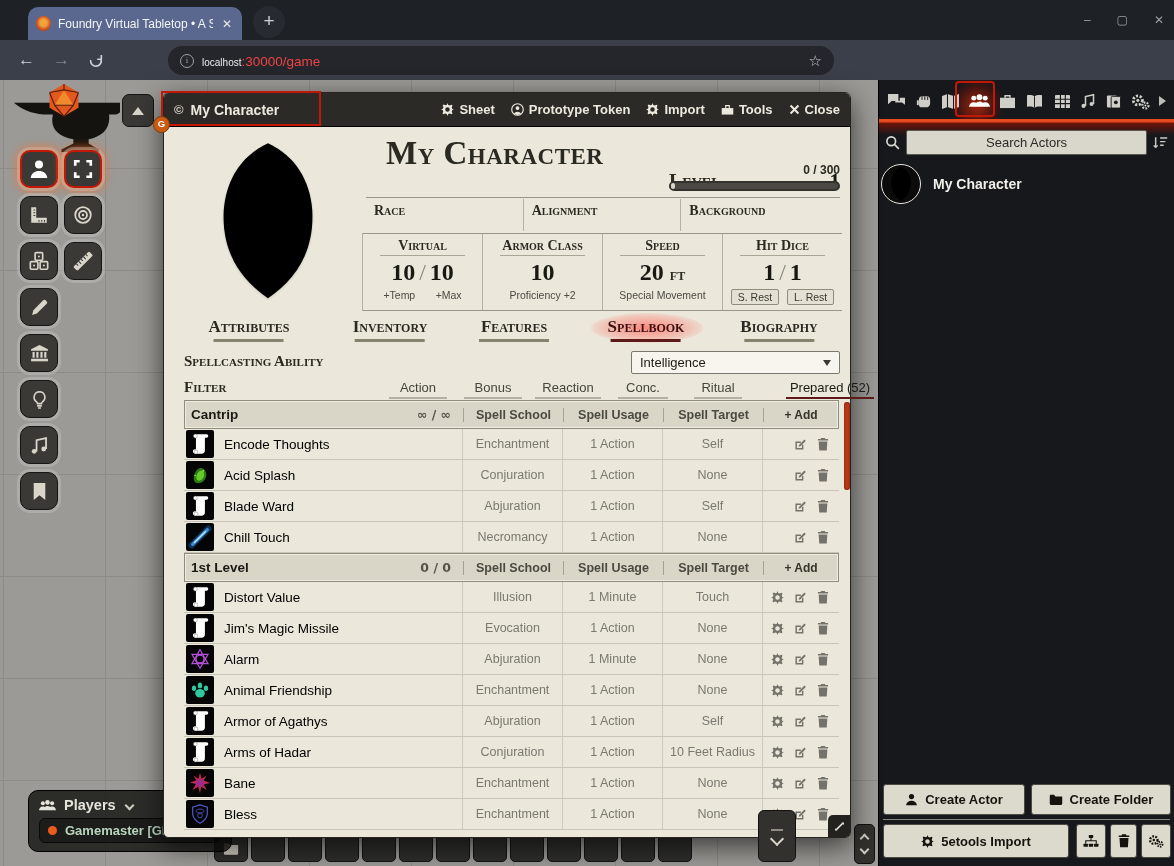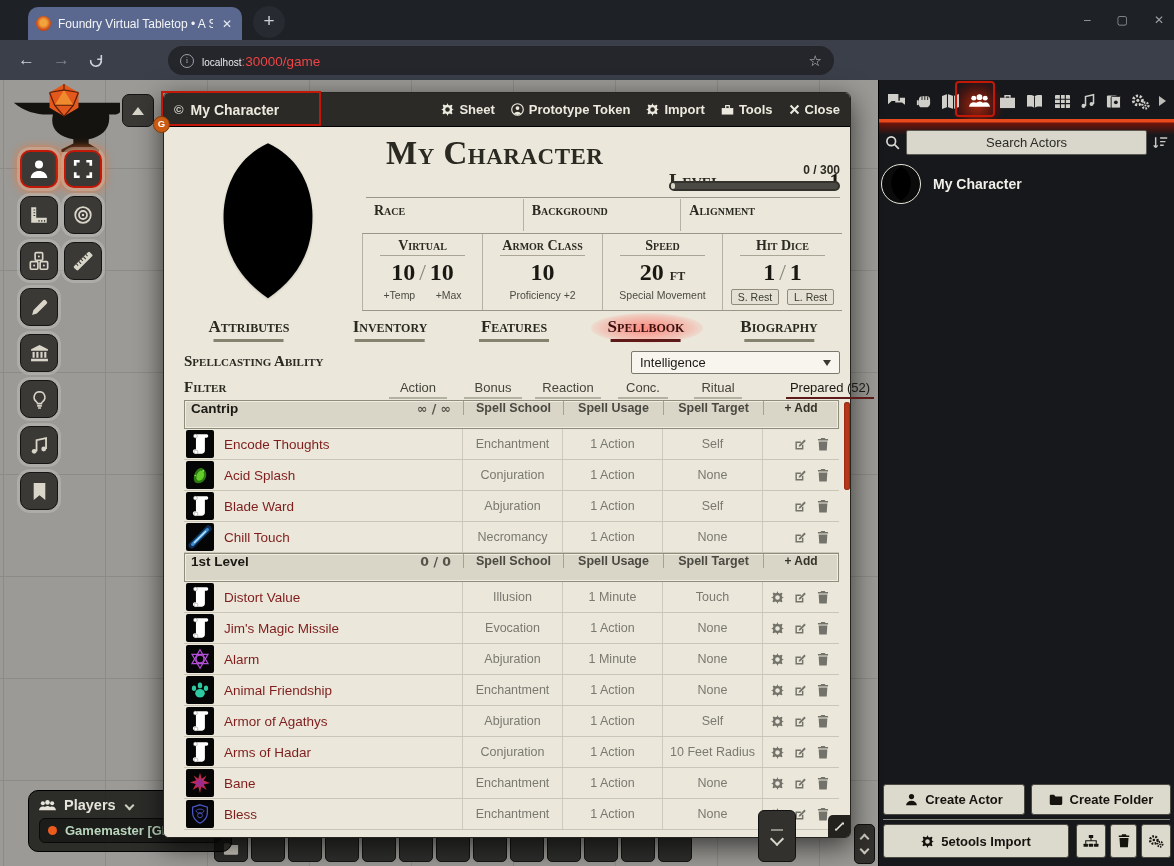--- a/index.html
+++ b/index.html
@@ -132,29 +132,29 @@
     align-items:center; padding:0 8px; }
   #ability-select .car { margin-left:auto; width:0; height:0; border-left:4.5px solid transparent;
     border-right:4.5px solid transparent; border-top:6px solid #3a392f; }
   #filter-label { position:absolute; left:20px; top:252px; font-size:15px; }
   .flt { position:absolute; top:253px; transform:translateX(-50%); font-size:13px; color:#45443c; text-align:center; }
   .flt .ul { height:2px; background:#b3b1a2; margin-top:2px; }
   .flt.active { color:#1a1914; } .flt.active .ul { background:#5d1a18; }
 
   
   #slist { position:absolute; left:20px; top:273px; width:655px; }
-  .sheader { height:29px; display:flex; align-items:flex-start; background:#d9d5c7;
+  .sheader { height:29px; display:flex; align-items:center; background:#d9d5c7;
     border:1px solid #8f8c7c; box-shadow:inset 0 0 0 1px #efece1; font-weight:bold; }
   .sheader .hname { flex:0 0 278px; display:flex; align-items:center; padding:0 6px; font-size:13.5px; color:#1a1914; }
   .sheader .slots { margin-left:auto; font-family:"DejaVu Sans",sans-serif; font-size:12.5px; color:#55534a; padding-right:6px; }
   .hcol { flex:0 0 100px; text-align:center; font-size:12.5px; color:#4b4a42; border-left:1px solid #a5a294; }
   .hadd { flex:0 0 75px; text-align:center; font-size:12px; color:#353428; border-left:1px solid #a5a294; }
   .srow { height:31px; display:flex; align-items:center; border-bottom:1px solid #c9c6b8; }
   .srow .nm { flex:0 0 278px; display:flex; align-items:center; gap:10px; padding-left:2px; }
-  .srow .nm span { font-size:13.5px; color:#7f1d1d; }
+  .srow .nm span { font-size:13.5px; color:#000000; }
   .sicon { width:28px; height:28px; background:#050505; border-radius:2px; flex:0 0 28px;
     display:flex; align-items:center; justify-content:center; }
   .scol { flex:0 0 100px; text-align:center; font-size:12.5px; color:#7a7971; border-left:1px solid #cdcabd;
     align-self:stretch; display:flex; align-items:center; justify-content:center; }
   .sctl { flex:0 0 75px; align-self:stretch; border-left:1px solid #cdcabd; display:flex; align-items:center;
     justify-content:flex-end; gap:10px; padding-right:8px; color:#74736b; }
   #sthumb { position:absolute; left:680px; top:275px; width:6px; height:88px; border-radius:3px;
     background:#b7371a; box-shadow:inset 0 0 2px #5e1405; }
   #resize { position:absolute; right:0; bottom:0; width:22px; height:22px; background:#23221e;
     border-radius:5px 0 4px 0; display:flex; align-items:center; justify-content:center; color:#eceade; }
@@ -604,22 +604,22 @@
         <span class="num">1</span>
       </div>
       <div id="xptext">0  / 300</div>
       <div id="xpbar">
           <span class="fill"></span>
         </div>
       <div class="hline" style="top:70px;"></div>
 
       <div id="details">
         <div class="cell sc">Race</div>
+        <div class="cell sc">Alignment</div>
         <div class="cell sc">Background</div>
-        <div class="cell sc">Alignment</div>
       </div>
 
       <div id="stats">
         <div class="cell">
           <span class="lbl sc">Virtual</span>
             <div class="ul"></div>
           <div class="val"><span>10</span><span class="sep">/</span><span>10</span></div>
           <div class="sub">
               <span>+Temp</span>
               <span>+Max</span>

